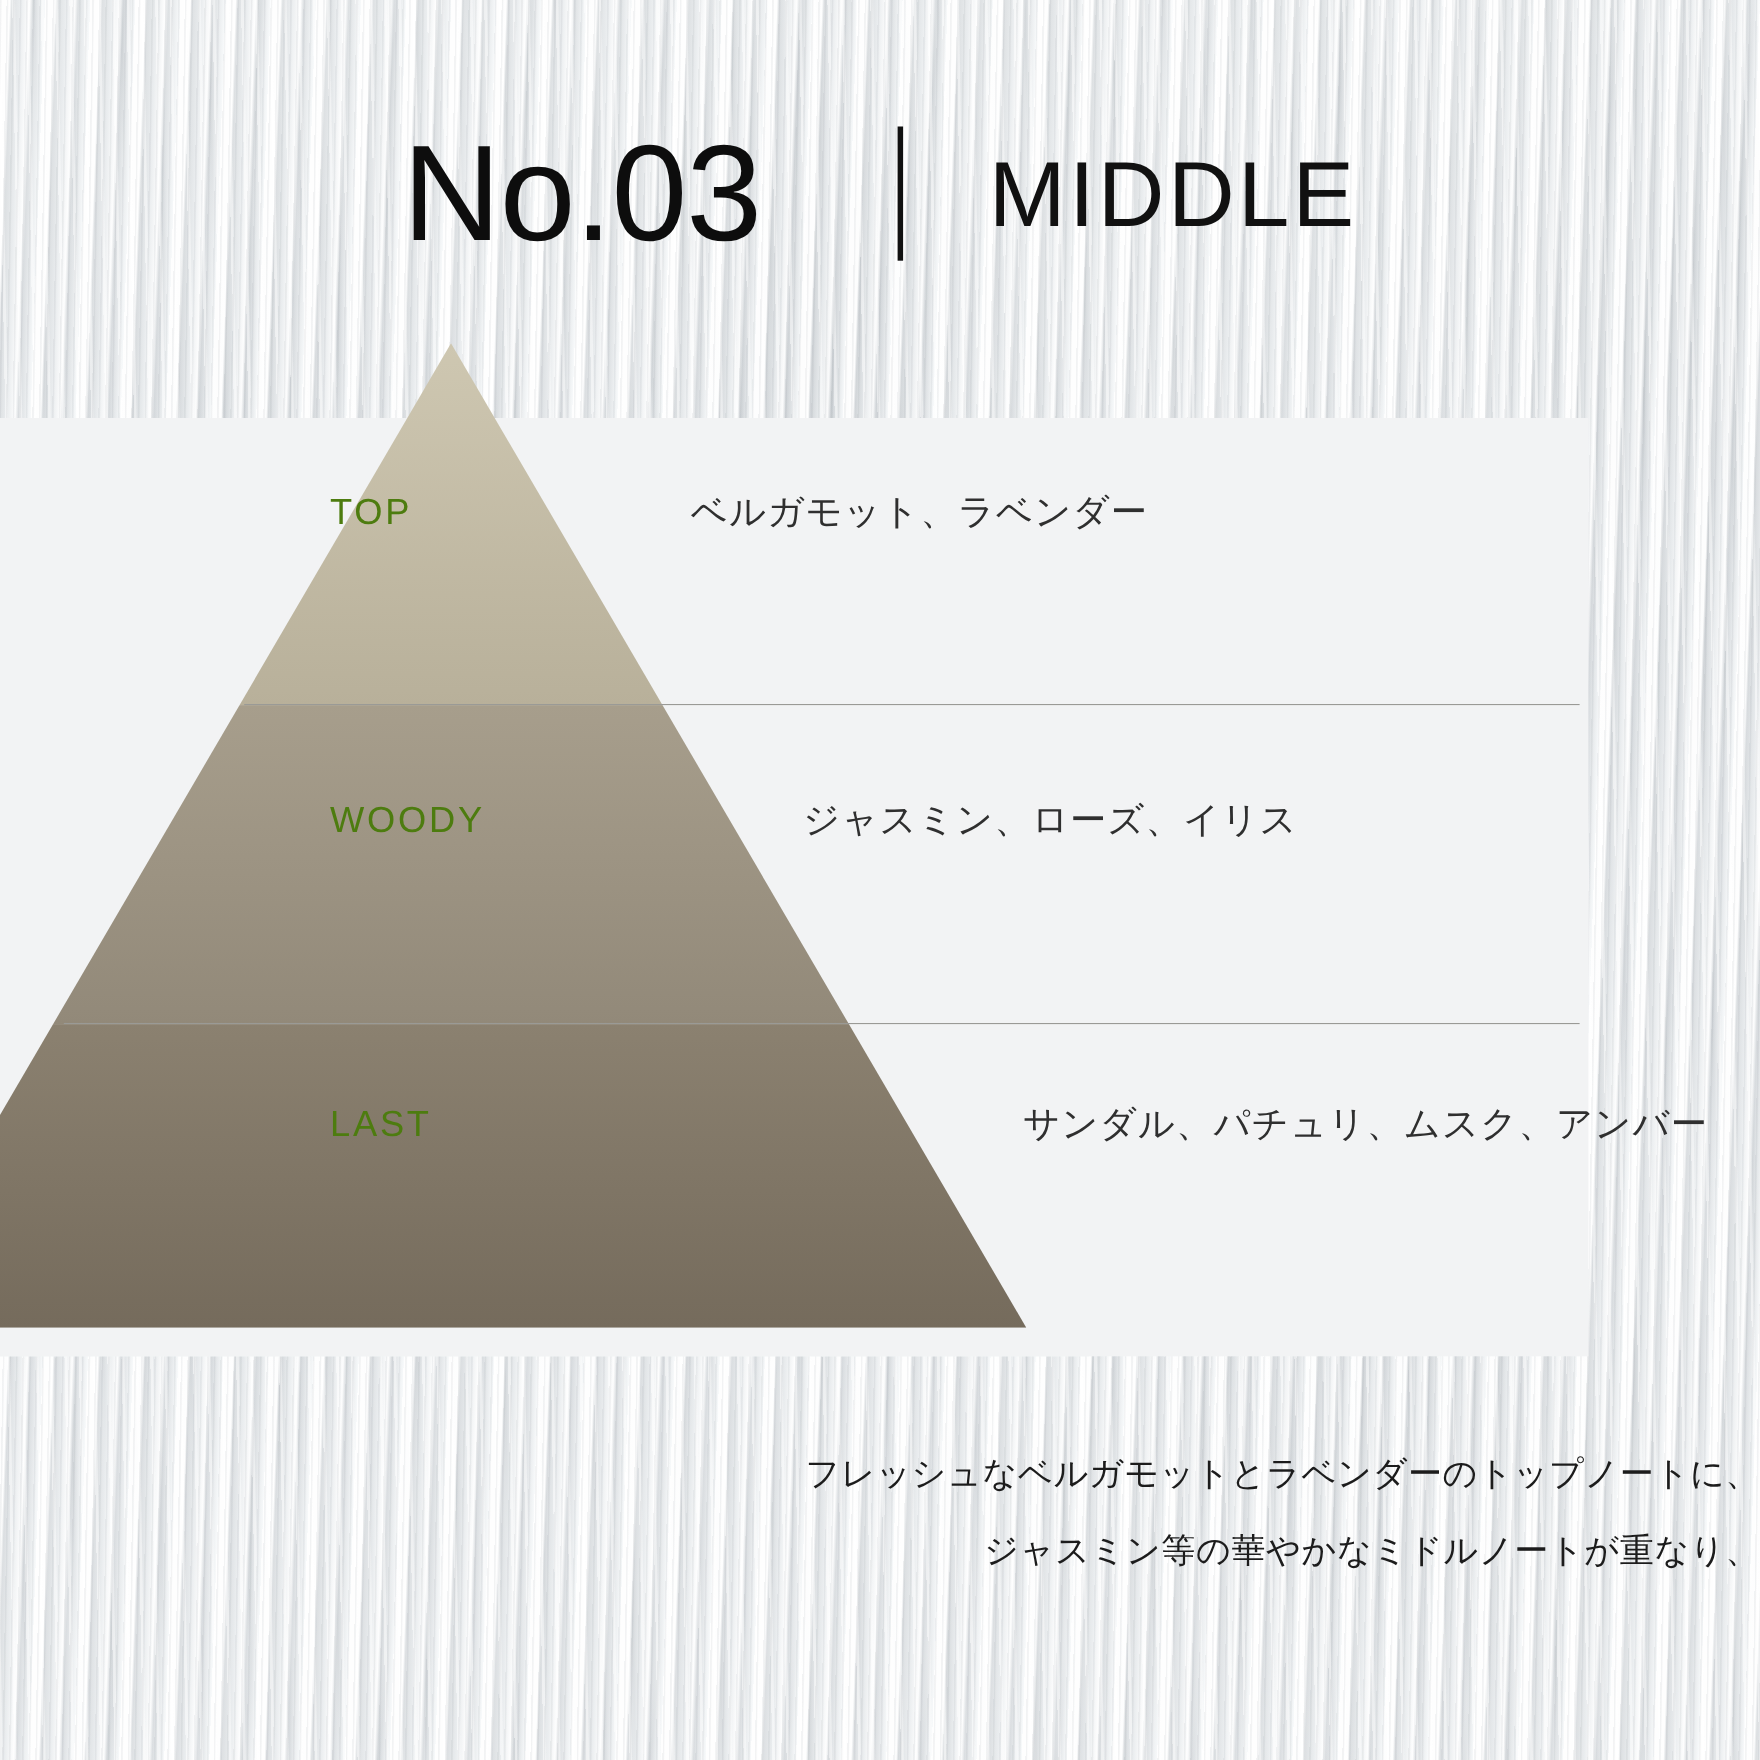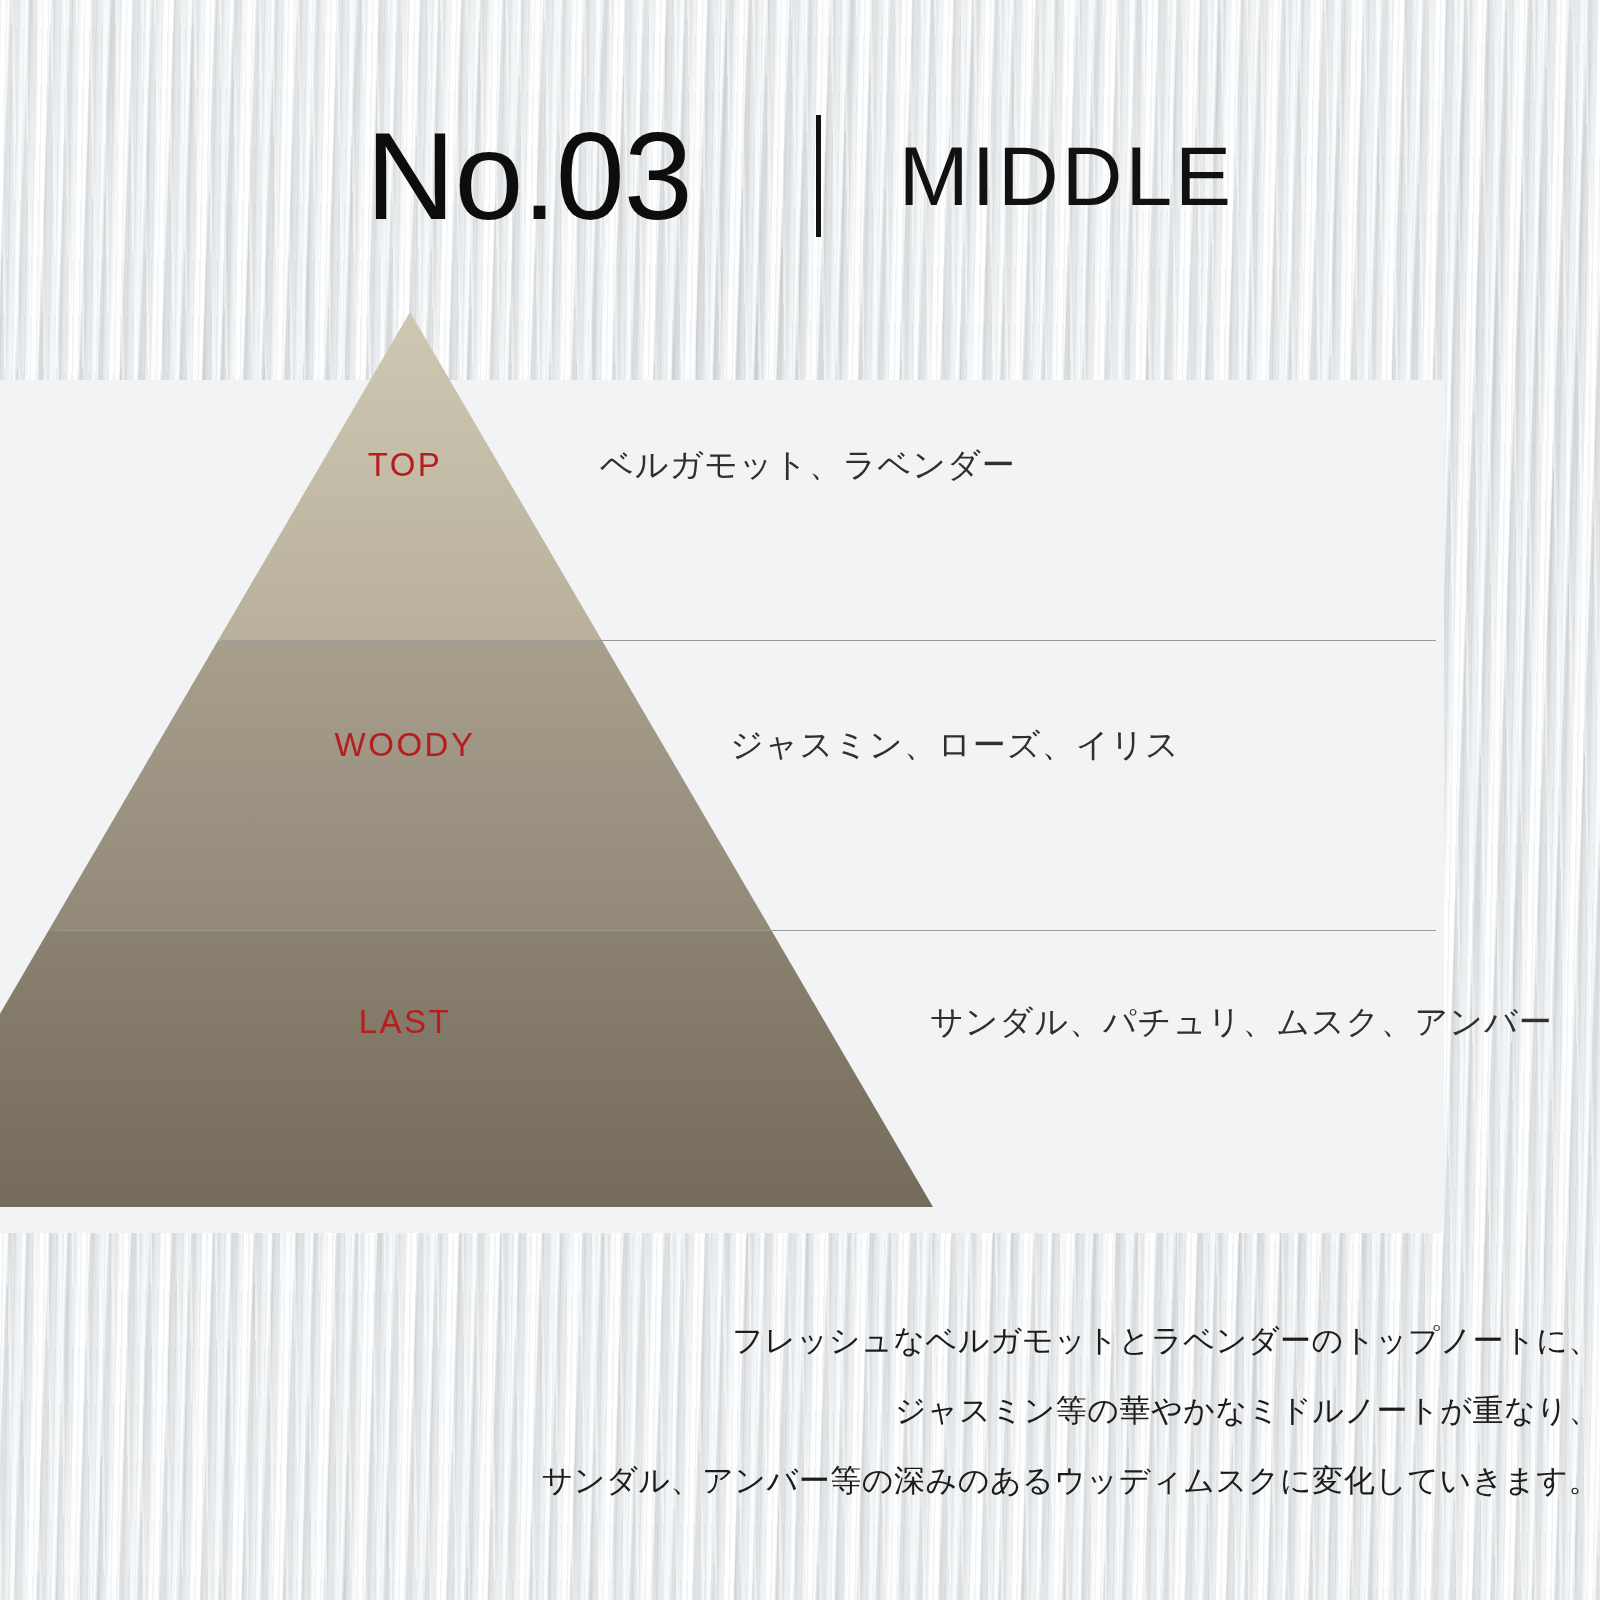--- a/index.html
+++ b/index.html
@@ -155,42 +155,41 @@
   .divider.d2 { left: 58px;  top: 930px; width: 1378px; }
 
   
   .row {
     position: absolute;
     z-index: 5;
     display: flex;
     align-items: center;
   }
   .row .stage {
-    color: #b91c1c;
+    color: #4d7c0f;
     font-size: 33px;
     letter-spacing: 2.5px;
     font-weight: 400;
-    text-align: center;
     white-space: nowrap;
   }
   .row .notes {
     color: #2f2f2f;
     font-size: 33px;
     letter-spacing: 1px;
     font-weight: 400;
     white-space: nowrap;
     font-family: "DejaVu Sans", "Liberation Sans", sans-serif;
   }
 
   .row.top    { left: 0;  top: 465px;  width: 1444px; }
   .row.middle { left: 0;  top: 745px;  width: 1444px; }
   .row.last   { left: 0;  top: 1022px; width: 1600px; }
 
   .row.top .stage    { position: absolute; left: 300px; width: 210px; }
-  .row.top .notes    { position: absolute; left: 600px; }
+  .row.top .notes    { position: absolute; left: 628px; }
 
   .row.middle .stage { position: absolute; left: 300px; width: 210px; }
   .row.middle .notes { position: absolute; left: 730px; }
 
   .row.last .stage   { position: absolute; left: 300px; width: 210px; }
   .row.last .notes   { position: absolute; left: 930px; }
 
   
   .description {
     position: absolute;
@@ -265,16 +264,15 @@
   </div>
 
   <div class="row last">
     <span class="stage">LAST</span>
     <span class="notes">サンダル、パチュリ、ムスク、アンバー</span>
   </div>
 
   <div class="description">
     <div>フレッシュなベルガモットとラベンダーのトップノートに、</div>
     <div>ジャスミン等の華やかなミドルノートが重なり、</div>
-    <div>サンダル、アンバー等の深みのあるウッディムスクに変化していきます。</div>
   </div>
 
 </div>
 
 </body></html>

